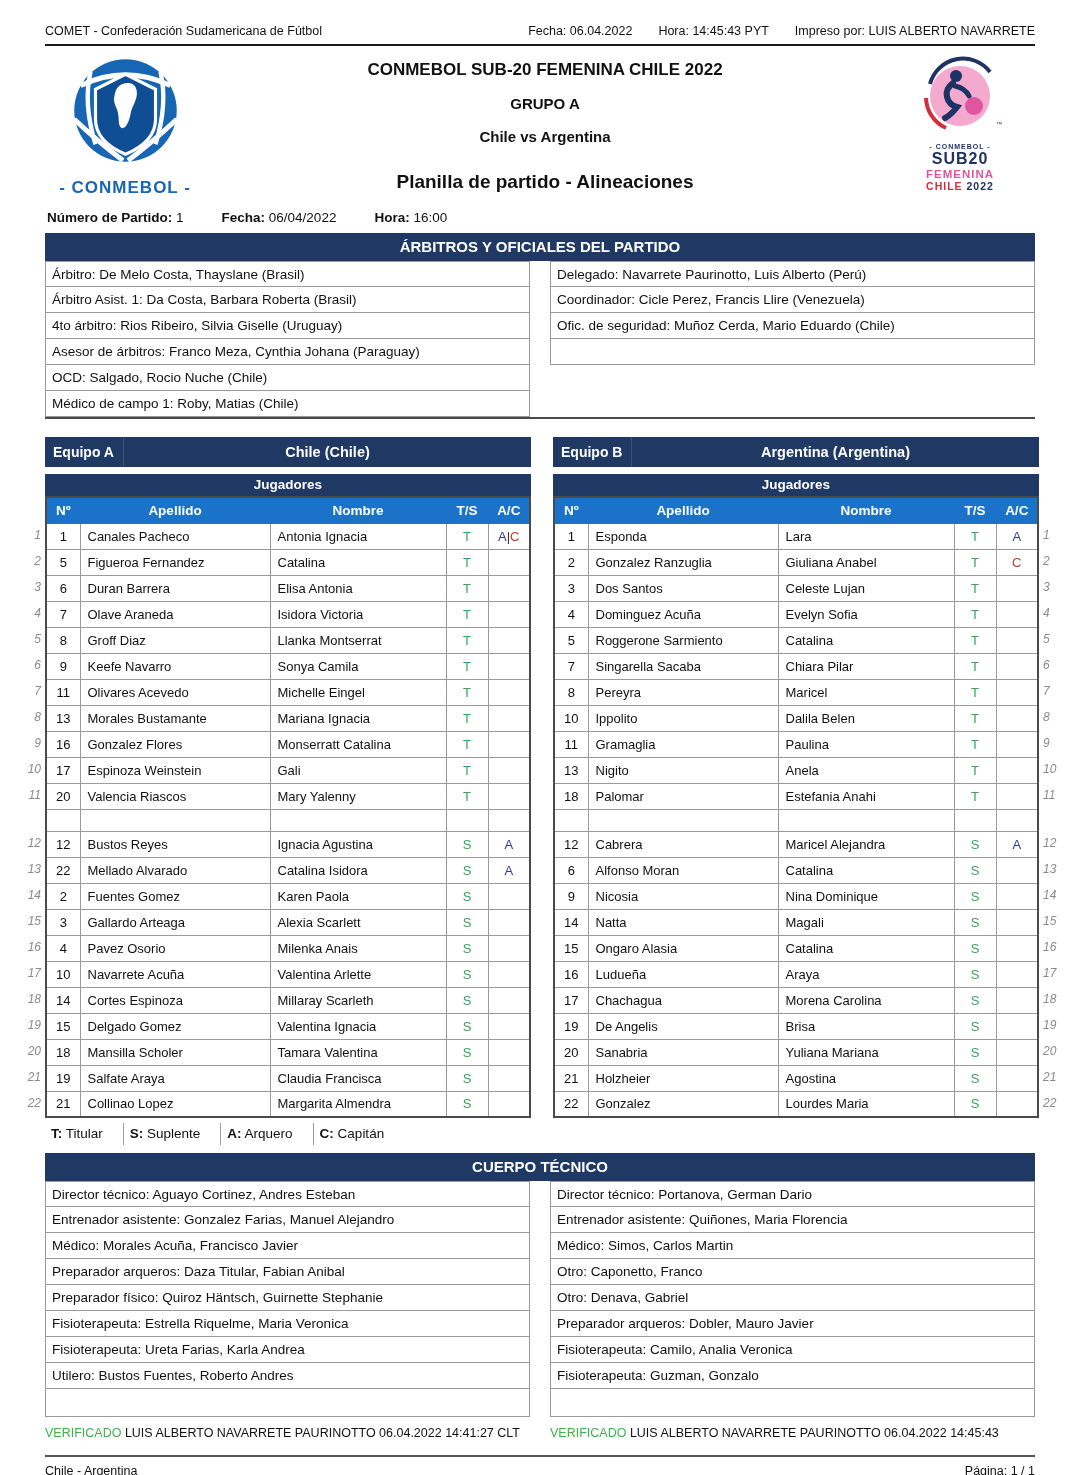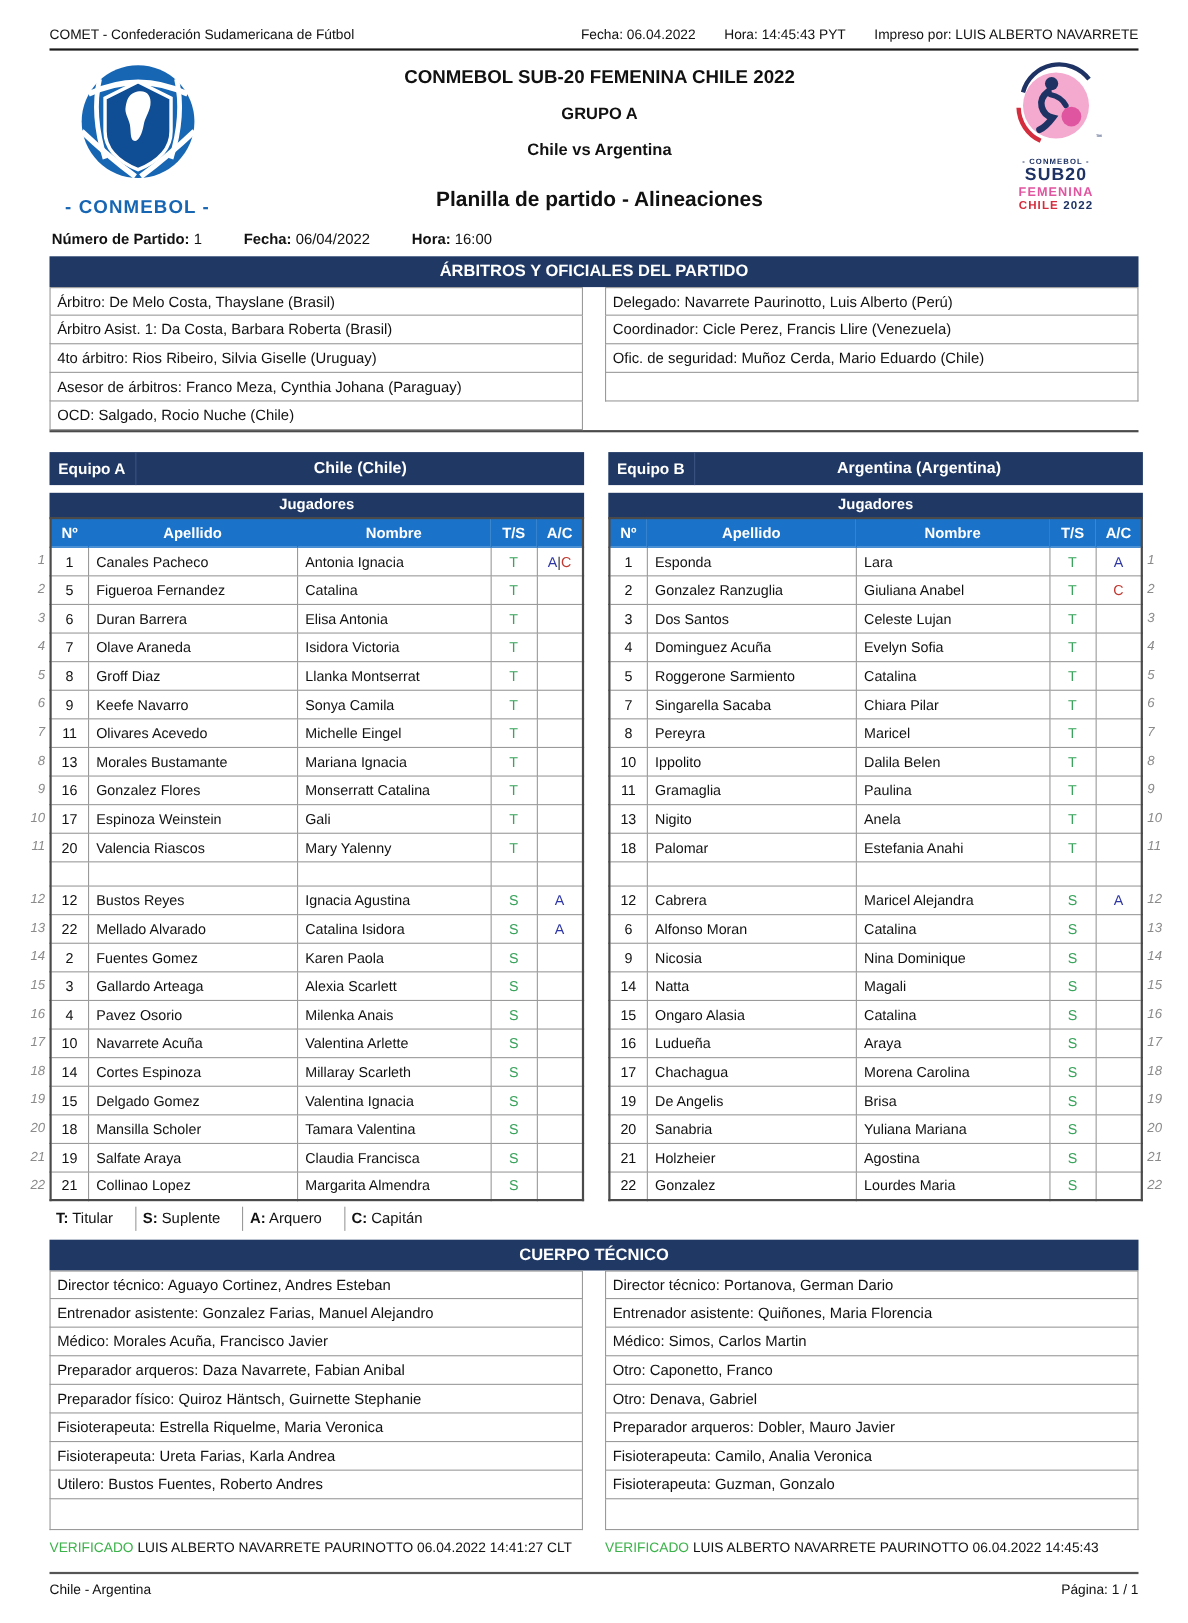--- a/index.html
+++ b/index.html
@@ -157,20 +157,21 @@
 
   <div class="officials">
     <div class="secbar">ÁRBITROS Y OFICIALES DEL PARTIDO</div>
     <div class="twocol">
       <div class="col" id="officials-left">
           <div class="orow">Árbitro: De Melo Costa, Thayslane (Brasil)</div>
           <div class="orow">Árbitro Asist. 1: Da Costa, Barbara Roberta (Brasil)</div>
           <div class="orow">4to árbitro: Rios Ribeiro, Silvia Giselle (Uruguay)</div>
           <div class="orow">Asesor de árbitros: Franco Meza, Cynthia Johana (Paraguay)</div>
           <div class="orow">OCD: Salgado, Rocio Nuche (Chile)</div>
+          <div class="orow">Médico de campo 1: Roby, Matias (Chile)</div>
         </div>
       <div class="col" id="officials-right">
           <div class="orow">Delegado: Navarrete Paurinotto, Luis Alberto (Perú)</div>
           <div class="orow">Coordinador: Cicle Perez, Francis Llire (Venezuela)</div>
           <div class="orow">Ofic. de seguridad: Muñoz Cerda, Mario Eduardo (Chile)</div>
           <div class="orow"></div>
         </div>
     </div>
   </div>
 
@@ -611,21 +612,21 @@
       <div class="litem"><span class="lkey">C:</span> Capitán</div>
     </div>
 
   <div class="staff">
     <div class="secbar">CUERPO TÉCNICO</div>
     <div class="twocol">
       <div class="col" id="staff-left">
           <div class="orow">Director técnico: Aguayo Cortinez, Andres Esteban</div>
           <div class="orow">Entrenador asistente: Gonzalez Farias, Manuel Alejandro</div>
           <div class="orow">Médico: Morales Acuña, Francisco Javier</div>
-          <div class="orow">Preparador arqueros: Daza Navarrete, Fabian Anibal</div>
+          <div class="orow">Preparador arqueros: Daza Titular, Fabian Anibal</div>
           <div class="orow">Preparador físico: Quiroz Häntsch, Guirnette Stephanie</div>
           <div class="orow">Fisioterapeuta: Estrella Riquelme, Maria Veronica</div>
           <div class="orow">Fisioterapeuta: Ureta Farias, Karla Andrea</div>
           <div class="orow">Utilero: Bustos Fuentes, Roberto Andres</div>
           <div class="orow emptytail"></div>
         </div>
       <div class="col" id="staff-right">
           <div class="orow">Director técnico: Portanova, German Dario</div>
           <div class="orow">Entrenador asistente: Quiñones, Maria Florencia</div>
           <div class="orow">Médico: Simos, Carlos Martin</div>

